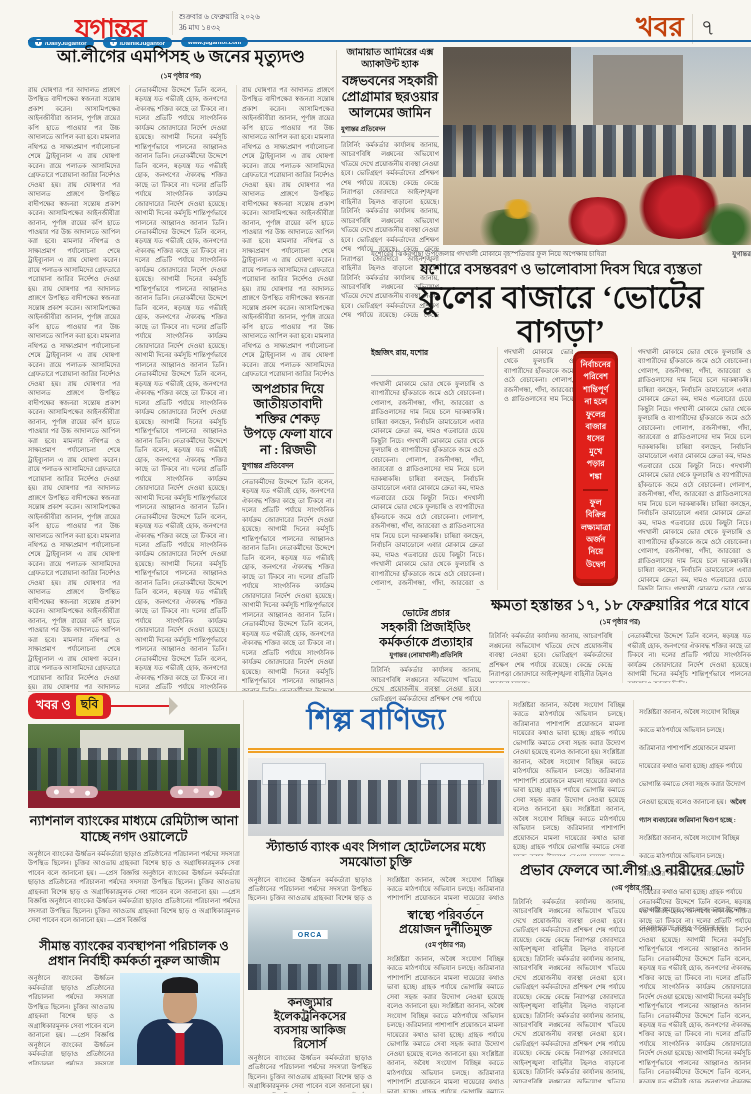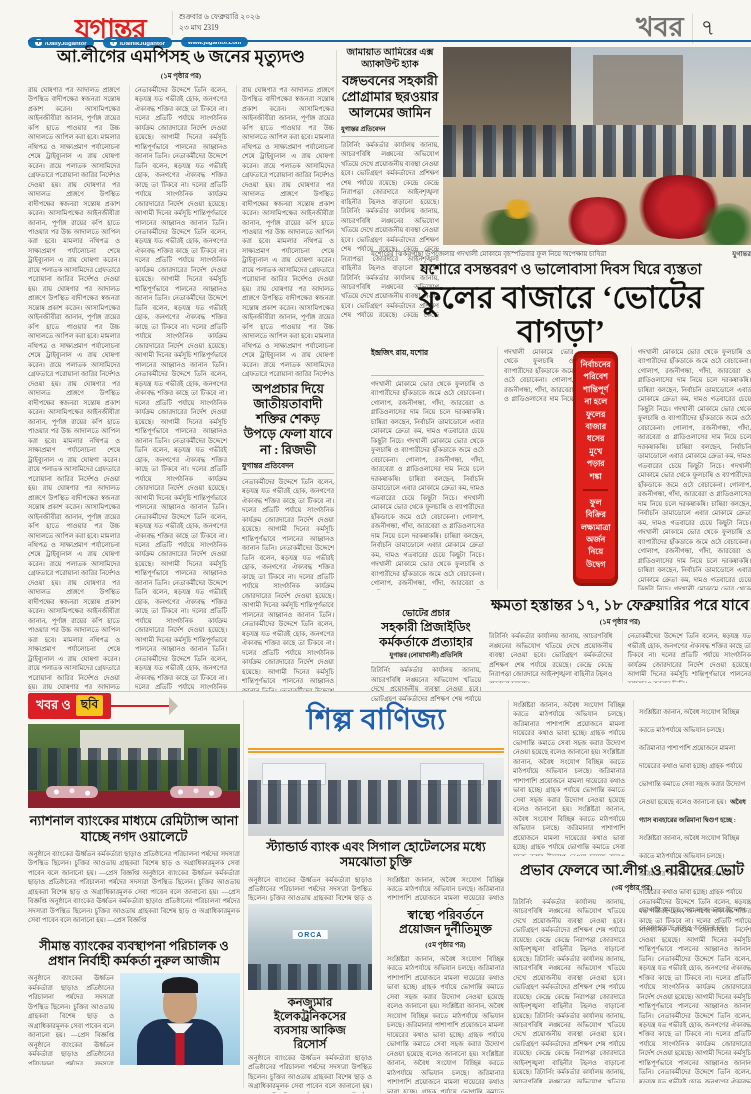--- a/index.html
+++ b/index.html
@@ -27,38 +27,38 @@
   .badge {
     display:inline-flex; align-items:center; gap:3px;
     background:#1273b5; color:#fff; font-family:"Liberation Sans",sans-serif;
     font-size:6px; font-weight:bold; padding:2px 7px; border-radius:6px; margin-right:5px;
   }
   .badge .fb::before { content:"f"; }
   .badge .fb {
     display:inline-block; width:7px; height:7px; border-radius:50%;
     background:#fff; color:#1273b5; font-size:6px; line-height:7px; text-align:center; font-weight:bold;
   }
-  .section-word { font-size:27px; font-weight:900; color:#737373; font-family:Liberation Mono, monospace; }
+  .section-word { font-size:27px; font-weight:900; color:#c2410c; font-family:Liberation Mono, monospace; }
   .pageno { font-size:22px; color:#333; }
 
   
   .alert-box {
     background:#e0201a; border:3px solid #9c120a; border-radius:8px;
     padding:5px 4px; color:#fff; font-weight:bold; text-align:center;
     font-size:8px; line-height:1.55; font-family:"Liberation Sans",sans-serif;
     box-shadow: inset 0 4px 0 #b3160d, inset 0 -4px 0 #b3160d;
   }
   .alert-box .sep { border-top:2px solid #9c120a; margin:6px 3px; }
 
   
   .np-banner { display:flex; align-items:center; height:20px; }
   .np-red {
     background:#da1f26; color:#fff; font-weight:bold; font-size:12.5px;
     font-family:"Liberation Sans",sans-serif;
-    padding:2px 8px 3px; display:flex; align-items:center; gap:5px; border-radius:2px;
+    padding:2px 8px 3px; display:flex; align-items:center; gap:5px; border-radius:8px;
   }
   .np-chip { background:#f5c51b; color:#1a1a1a; padding:0 5px 1px; border-radius:2px; font-size:12px; }
   .np-line { flex:0 0 58px; height:2px; background:#da1f26; }
   .np-curl { width:0; height:0; border-left:9px solid #c6c0b2; border-top:9px solid transparent; border-bottom:9px solid transparent; }
 
   .industry-title { font-size:29px; font-weight:900; color:#1d5fae; text-align:center; font-family:"Liberation Sans",sans-serif; }
   .orange-rule { height:2px; background:#f0a024; margin-top:3px; box-shadow:0 3px 0 #f0a024; }
 
   
   .photo { overflow:hidden; position:relative; }
@@ -98,21 +98,21 @@
 </style>
 </head>
 <body>
 
 <div class="abs" style="left:75px; top:8px;">
   <span class="logo">যুগান্তর</span>
 </div>
 <div class="abs vr" style="left:172px; top:11px; height:24px;"></div>
 <div class="abs dateline" style="left:179px; top:11px;">
   <div>শুক্রবার ৬ ফেব্রুয়ারি ২০২৬</div>
-  <div>২৩ মাঘ 2319</div>
+  <div>36 মাঘ ১৪৩২</div>
 </div>
 <div class="abs" style="left:28px; top:30px; white-space:nowrap;">
   <span class="badge">
       <span class="fb"></span>
       <span>/DailyJugantor</span>
     </span>
   <span class="badge">
       <span class="fb"></span>
       <span>/DainikJugantor</span>
     </span>

